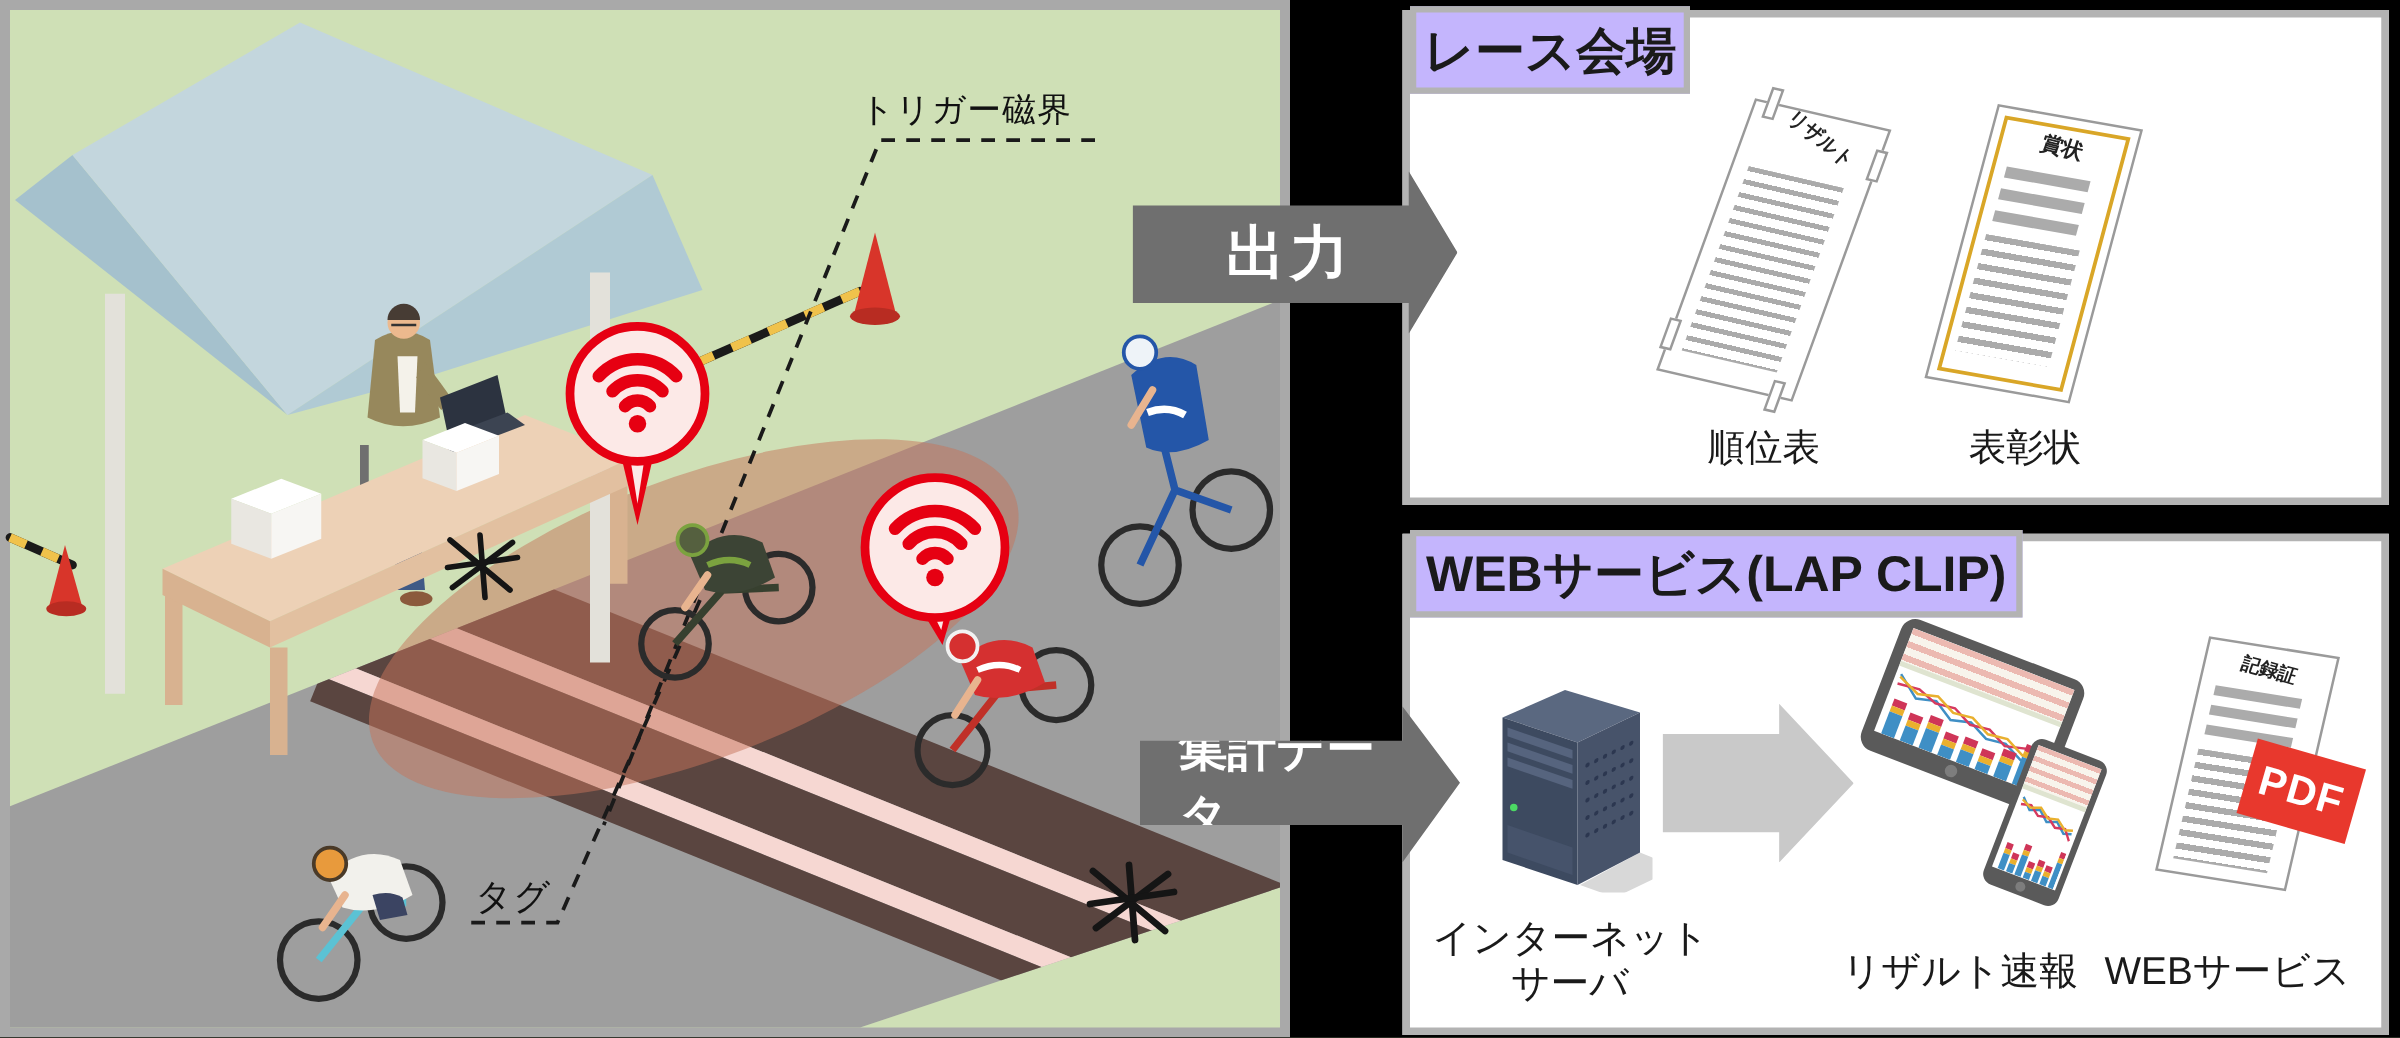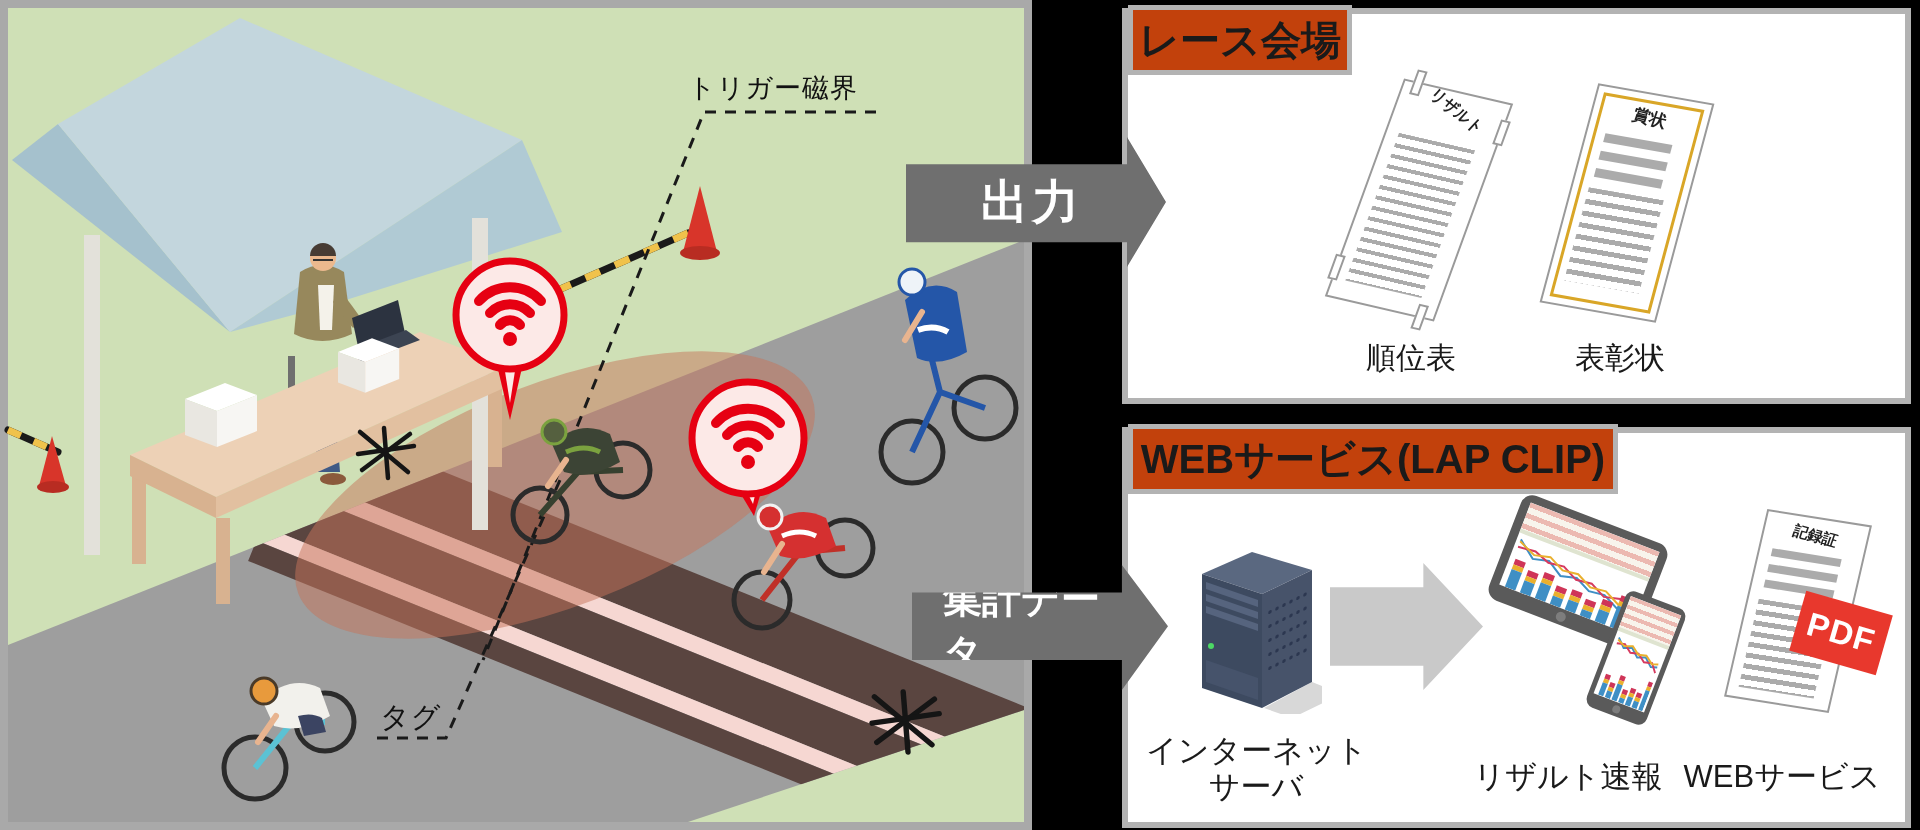--- a/index.html
+++ b/index.html
@@ -22,21 +22,21 @@
     clip-path:polygon(0 21%,85% 21%,85% 0,100% 50%,85% 100%,85% 81%,0 81%);}
   #arrow-output span{font-size:47px;letter-spacing:4px;}
   #arrow-aggregate{left:912px;top:565px;width:256px;height:125px;
     clip-path:polygon(0 22%,82% 22%,82% 0,100% 49%,82% 100%,82% 76%,0 76%);}
   #arrow-aggregate span{width:82%;top:22%;height:54%;font-size:39px;letter-spacing:0px;}
 
   
   .panel{background:#fff;border:6px solid #b3b3b3;z-index:2;}
   #race-panel{left:1122px;top:8px;width:789px;height:396px;}
   #web-panel{left:1122px;top:427px;width:789px;height:401px;}
-  .title-box{background:#c2410c;border:5px solid #b3b3b3;z-index:4;
+  .title-box{background:#c4b5fd;border:5px solid #b3b3b3;z-index:4;
     display:flex;align-items:center;justify-content:center;
     font-weight:700;font-size:40px;white-space:nowrap;}
   #race-title{left:1128px;top:5px;width:224px;height:70px;}
   #web-title{left:1128px;top:424px;width:490px;height:70px;}
   .item-label{font-size:30px;text-align:center;z-index:4;white-space:nowrap;}
 
   
   .sheet{background:#fff;border:2px solid #9a9a9a;z-index:3;}
   #poster{left:1363px;top:85px;width:112px;height:230px;transform:rotate(13deg) skewX(-7deg);}
   .pin{position:absolute;width:10px;height:26px;background:#fff;border:2px solid #9a9a9a;}

